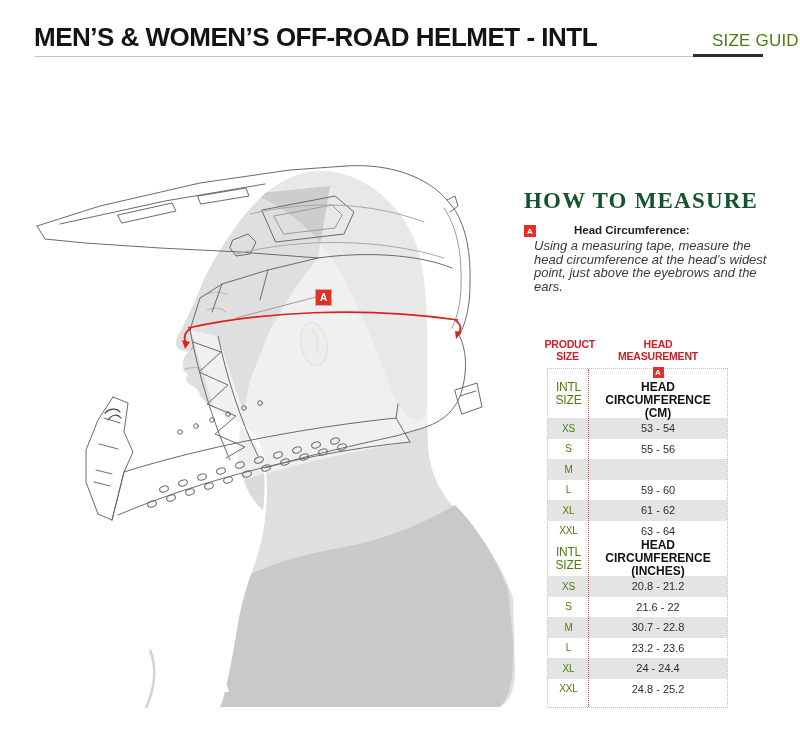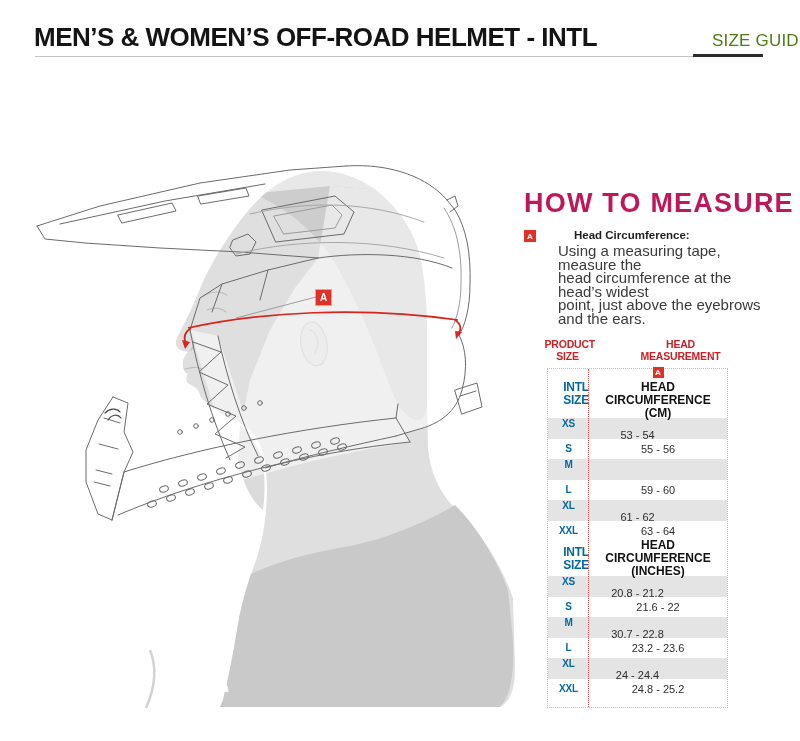--- a/index.html
+++ b/index.html
@@ -38,58 +38,58 @@
     display:flex;align-items:center;justify-content:center;
   }
   .diagram-badge{
     position:absolute;left:316px;top:290px;width:15px;height:15px;font-size:10px;
     box-shadow:0 0 0 1px rgba(180,30,20,.35);
   }
 
   
   .how-to{position:absolute;left:524px;top:188px;width:250px;}
   .how-to h2{
-    font-size:27px;font-weight:bold;color:#be185d;letter-spacing:1.2px;white-space:nowrap;
+    font-size:23px;font-weight:bold;color:#14532d;letter-spacing:1.2px;white-space:nowrap;font-family:Liberation Serif, serif;
   }
   .how-to .item{display:flex;align-items:flex-start;margin-top:10px;}
   .how-to .item .badge{width:12px;height:12px;font-size:8px;flex:0 0 12px;margin-top:1px;}
   .how-to .item .label{margin-left:6px;font-size:11.5px;font-weight:bold;color:#1f1f1f;padding-left:32px;}
-  .how-to .desc{margin-left:34px;margin-top:2px;font-size:15px;line-height:13.5px;color:#3a3a3a;}
+  .how-to .desc{margin-left:10px;margin-top:2px;font-size:13px;line-height:13.5px;color:#3a3a3a;font-style:italic;}
   .how-to .desc span{display:block;}
 
   
   .table-head{
     position:absolute;left:547px;top:339px;width:181px;display:flex;
     font-size:10.5px;font-weight:bold;color:var(--accent-red);
     line-height:11.5px;text-align:center;letter-spacing:-0.2px;
   }
   .table-head .c1{width:41px;display:flex;justify-content:center;}
-  .table-head .c2{width:140px;display:flex;justify-content:flex-end;}
+  .table-head .c2{width:140px;display:flex;justify-content:center;}
   .table-head .c1 span{max-width:46px;}
   .table-head .c2 span{max-width:95px;}
 
   .size-table{
     position:absolute;left:547px;top:368px;width:181px;height:340px;
     border:1px dotted var(--table-border);background:#fff;
   }
   .size-table .divider{
     position:absolute;left:40px;top:0;bottom:0;width:0;
     border-left:1px dotted var(--table-divider);z-index:5;
   }
   .row{display:flex;width:100%;}
   .row .size{
     width:41px;display:flex;align-items:center;justify-content:center;
-    font-size:10px;font-weight:bold;color:#0369a1;letter-spacing:-0.2px;text-align:right;
+    font-size:10px;font-weight:normal;color:#4d7c0f;letter-spacing:-0.2px;
   }
   .row .val{
     flex:1;display:flex;align-items:center;justify-content:center;
     font-size:11px;color:#2e2e2e;
   }
   .row.data{height:20.5px;}
-  .row.gray{background:var(--row-gray);flex-direction:column;}
+  .row.gray{background:var(--row-gray);}
   .row.subhead{text-align:center;}
   .row.subhead .size{font-size:12px;line-height:12.5px;}
   .row.subhead .val{font-size:12px;font-weight:bold;color:#111;line-height:13px;}
   .row.subhead .val .stack{display:flex;flex-direction:column;align-items:center;}
   .row.sub1{height:49px;}
   .row.sub2{height:35px;}
   .row .stack .badge{width:11px;height:11px;font-size:8px;margin:0 auto 3px;}
   .row .stack .mlabel{max-width:135px;}
 </style>
 </head>

